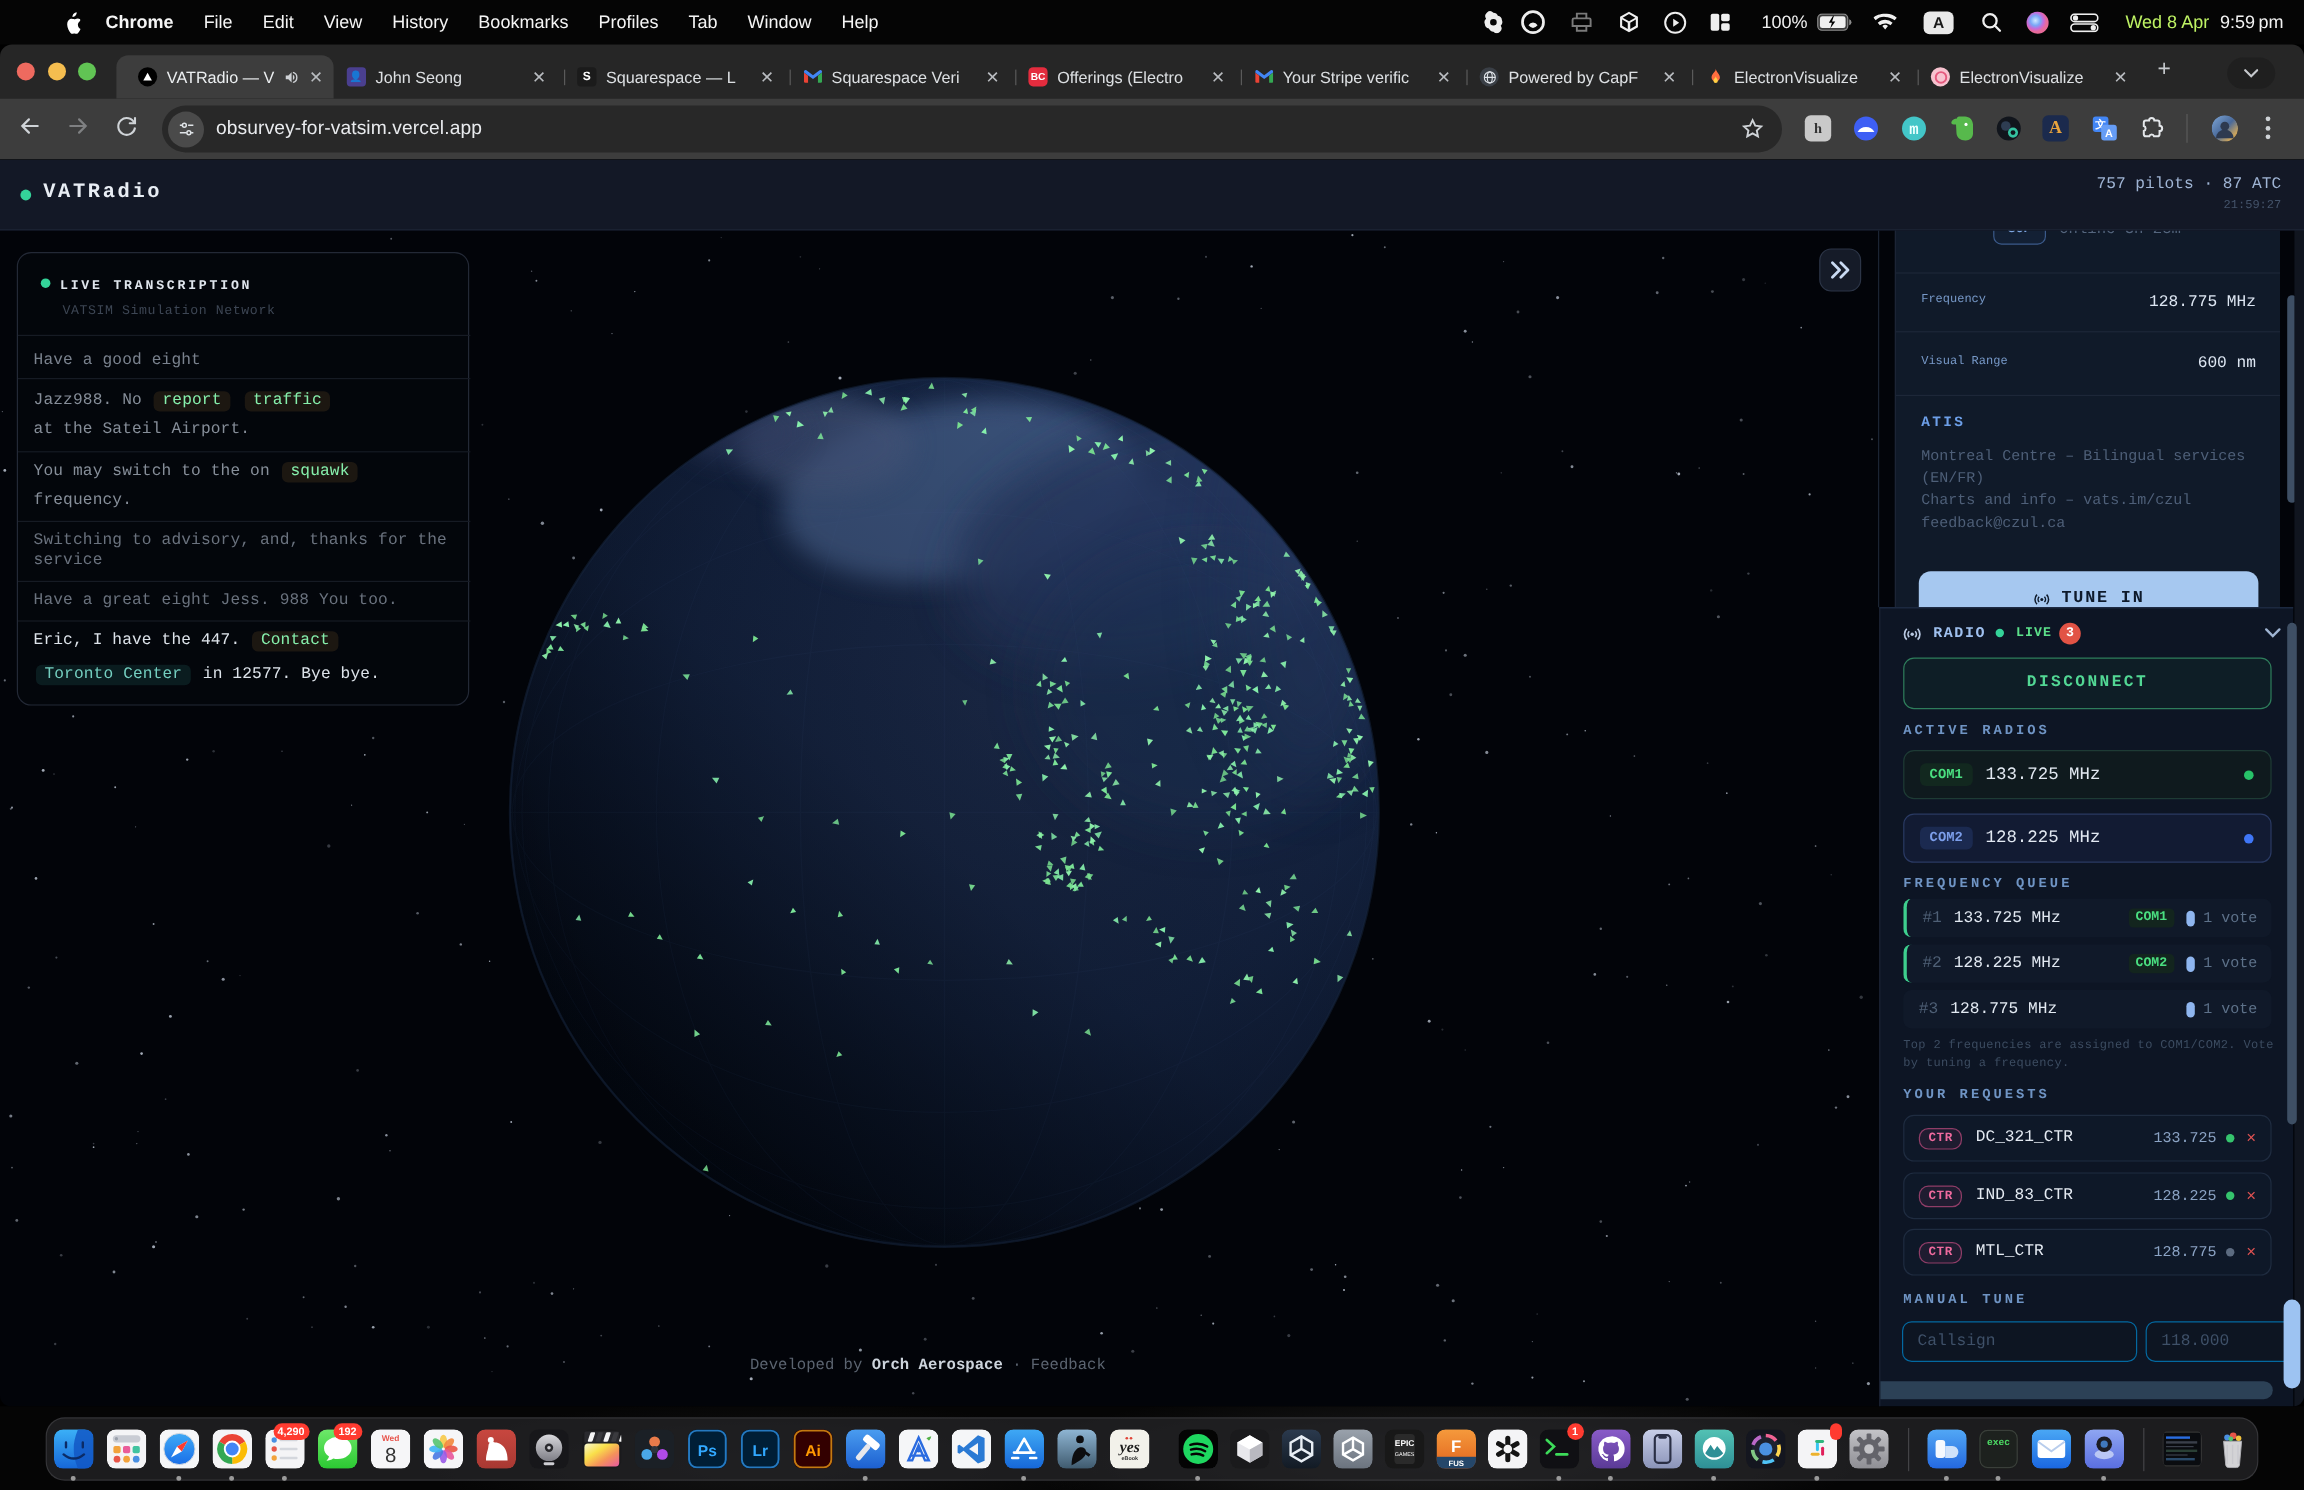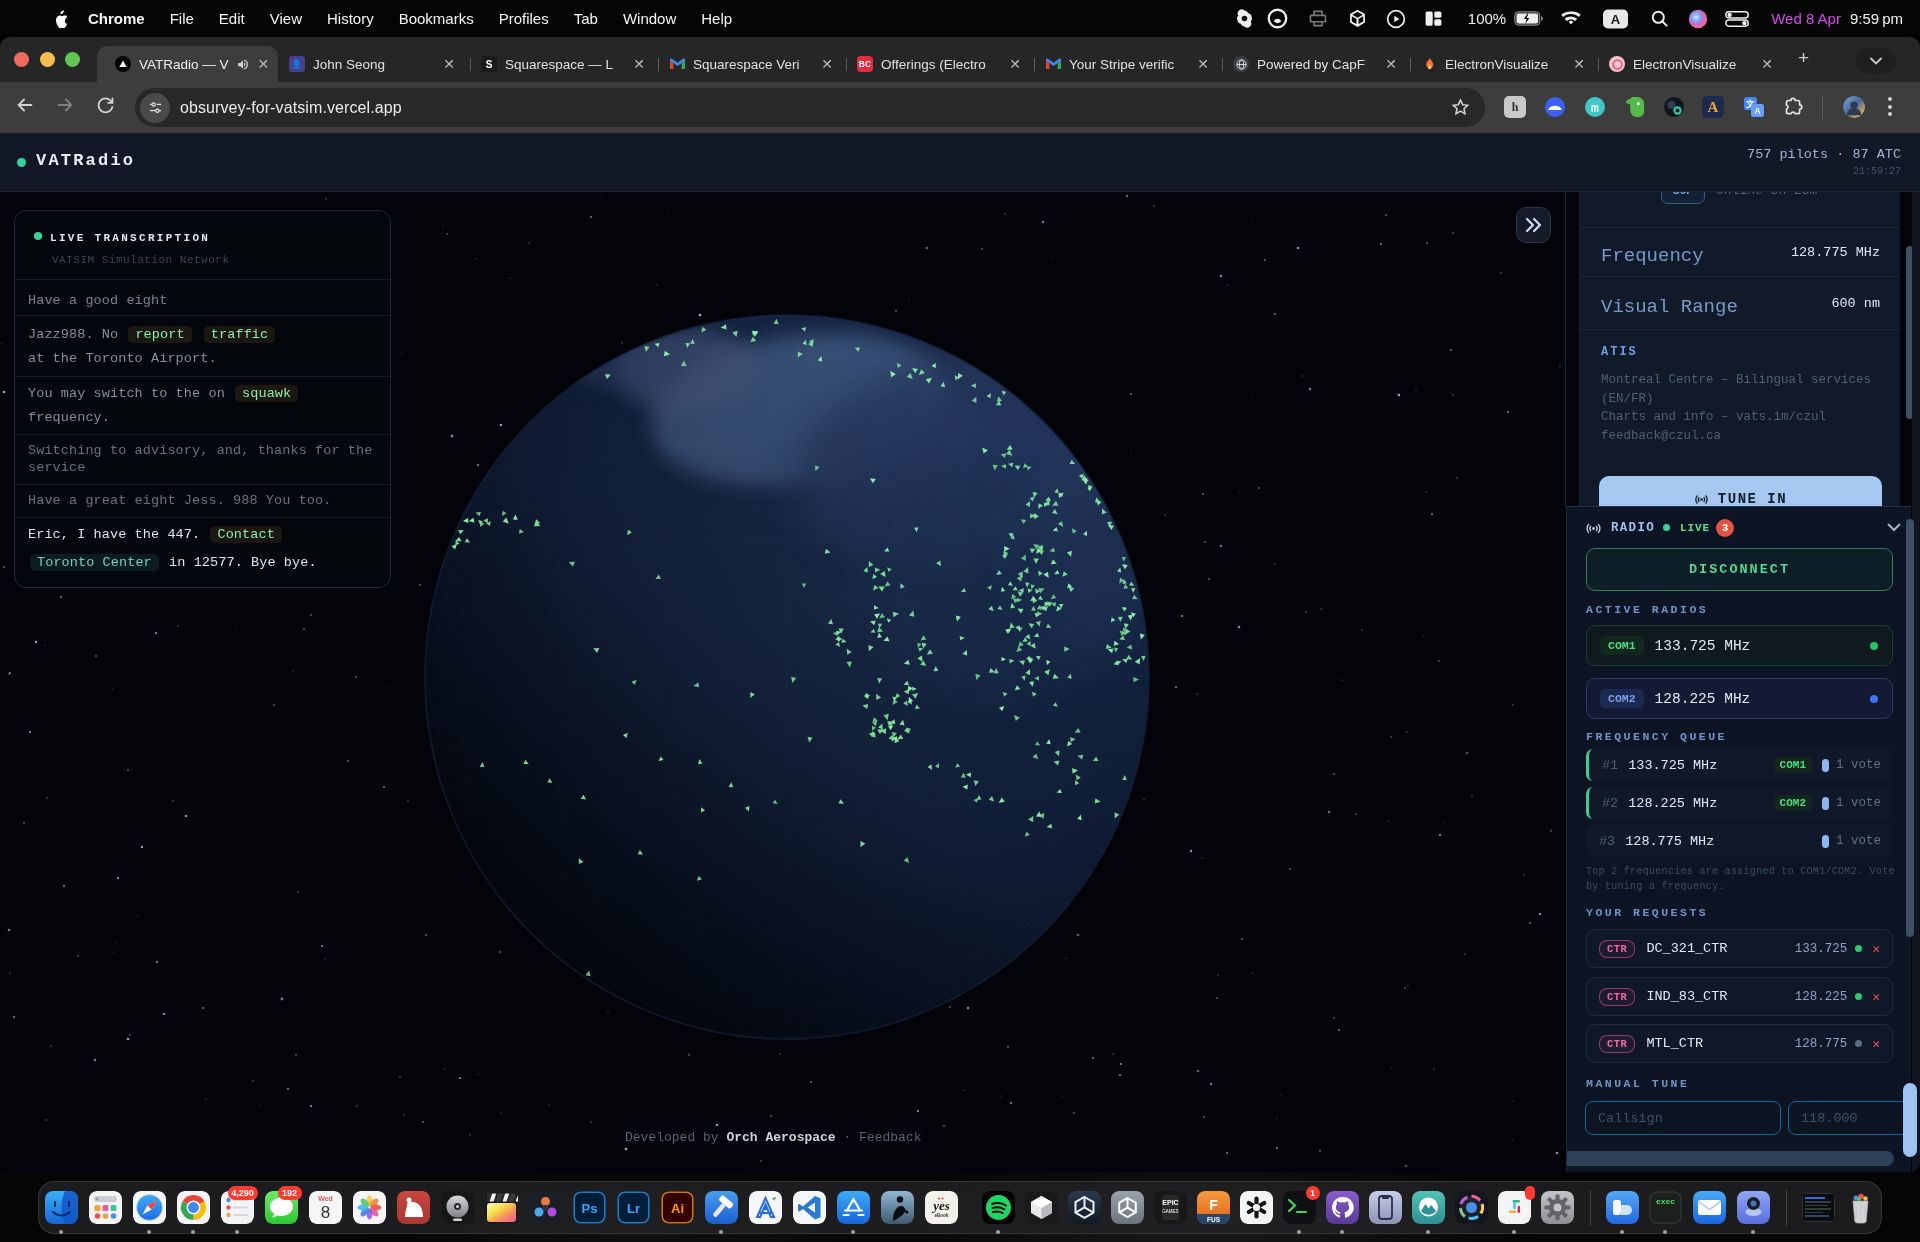--- a/index.html
+++ b/index.html
@@ -42,21 +42,21 @@
 .t-div{position:absolute;left:0;width:377px;height:1px;background:#161b24;}
 .t-line{position:absolute;left:13px;font-size:13.5px;letter-spacing:0.1px;white-space:nowrap;}
 .chip{display:inline-block;border-radius:5px;padding:1px 7px;margin:0 2px;}
 .chip.o{color:#86efac;background:rgba(200,140,60,0.13);}
 .chip.t{color:#74cfc0;background:rgba(60,180,170,0.13);}
 
 .collapse{position:absolute;left:1516px;top:74px;width:35px;height:36px;background:#151b28;border:1.5px solid #2c3547;border-radius:10px;color:#c6d8f0;display:flex;align-items:center;justify-content:center;font-size:15px;letter-spacing:-2px;z-index:20;}
 
 .sb-top{position:absolute;left:1579px;top:59px;width:321px;height:314px;background:#101a29;border-left:1px solid #1c2435;z-index:10;}
 .sb-row{position:absolute;left:0;width:321px;border-top:1px solid #1d2738;}
-.sb-label{color:#7799c8;font-size:19px;}
+.sb-label{color:#7799c8;font-size:10px;}
 .sb-val{color:#dde6f2;font-size:13.5px;}
 .atis-h{color:#6d9fe8;font-size:12px;font-weight:bold;letter-spacing:2px;}
 .atis-t{color:#4e5f78;font-size:12.5px;line-height:18.5px;}
 .tunein{position:absolute;left:19px;top:284px;width:283px;height:46px;background:#a6c8f0;border-radius:10px;color:#0e1a2b;font-weight:bold;font-size:14px;letter-spacing:1.5px;display:flex;align-items:center;justify-content:center;}
 .radio{position:absolute;left:1566px;top:373px;width:345px;height:666px;background:#0d1524;border-top:1px solid #22304a;border-left:1px solid #1c2435;z-index:15;}
 .r-label{color:#6f94c4;font-size:11.5px;font-weight:bold;letter-spacing:2.5px;}
 .disc{position:absolute;left:19px;top:41px;width:307px;height:43px;border:1px solid #2e7d5b;background:rgba(20,60,45,0.25);border-radius:9px;color:#52d794;font-weight:bold;font-size:13.5px;letter-spacing:2px;display:flex;align-items:center;justify-content:center;}
 .com{position:absolute;left:19px;width:307px;height:41px;border-radius:9px;display:flex;align-items:center;}
 .com.c1{background:#0f1a1e;border:1px solid #1e3b35;}
 .com.c2{background:#121b33;border:1px solid #2a3a63;}
@@ -183,21 +183,21 @@
         </svg>
       </span>
     <span class="sic" style="width:43px">
         <svg width="24" height="16" viewBox="0 0 24 16">
           <rect x="0.8" y="0.8" width="22.4" height="6.2" rx="3.1" fill="none" stroke="#efefef" stroke-width="1.4"></rect>
           <circle cx="4.6" cy="3.9" r="2.2" fill="#efefef"></circle>
           <rect x="0.8" y="9" width="22.4" height="6.2" rx="3.1" fill="none" stroke="#efefef" stroke-width="1.4"></rect>
           <circle cx="19.4" cy="12.1" r="2.2" fill="#efefef"></circle>
         </svg>
       </span>
-    <span style="color:#d946ef;font-size:15px;margin-left:13px;">Wed 8 Apr</span>
+    <span style="color:#bef264;font-size:15px;margin-left:13px;">Wed 8 Apr</span>
     <span style="color:#f3f3f3;font-size:15px;margin-left:9px;margin-right:17px;">9:59 pm</span>
   </div>
 </div>
 
 <div class="tabbar">
   <div class="tl" style="left:14px;background:#ee6a5f;"></div>
   <div class="tl" style="left:39.5px;background:#f5bd4f;"></div>
   <div class="tl" style="left:65px;background:#61c454;"></div>
   <div class="tab active" style="left:97px;width:181px;padding:0 18px;">
     <span class="fav" style="background:#000;border-radius:50%;">
@@ -1055,21 +1055,21 @@
   <div class="ptime mono">21:59:27</div>
 </div>
 
 <div class="transcript mono">
   <div style="position:absolute;left:19px;top:17px;"><span class="t-dot" style="position:relative;top:-1px;"></span><span class="t-title">LIVE TRANSCRIPTION</span></div>
   <div class="t-sub" style="position:absolute;left:33px;top:39px;margin:4px;">VATSIM Simulation Network</div>
   <div class="t-div" style="top:68px;"></div>
   <div class="t-line" style="top:82px;color:#7a828e;">Have a good eight</div>
   <div class="t-div" style="top:104px;"></div>
   <div class="t-line" style="top:115px;color:#868e99;">Jazz988. No <span class="chip o">report</span> <span class="chip o">traffic</span></div>
-  <div class="t-line" style="top:140px;color:#868e99;">at the Toronto Airport.</div>
+  <div class="t-line" style="top:140px;color:#868e99;">at the Sateil Airport.</div>
   <div class="t-div" style="top:165px;"></div>
   <div class="t-line" style="top:174px;color:#868e99;text-align:center;">You may switch to the on <span class="chip o">squawk</span></div>
   <div class="t-line" style="top:199px;color:#868e99;">frequency.</div>
   <div class="t-div" style="top:223px;"></div>
   <div class="t-line" style="top:232px;color:#6a727e;">Switching to advisory, and, thanks for the</div>
   <div class="t-line" style="top:249px;color:#6a727e;">service</div>
   <div class="t-div" style="top:273px;"></div>
   <div class="t-line" style="top:282px;color:#6a727e;">Have a great eight Jess. 988 You too.</div>
   <div class="t-div" style="top:306px;"></div>
   <div class="t-line" style="top:315px;color:#dde3ea;">Eric, I have the 447. <span class="chip o">Contact</span></div>

